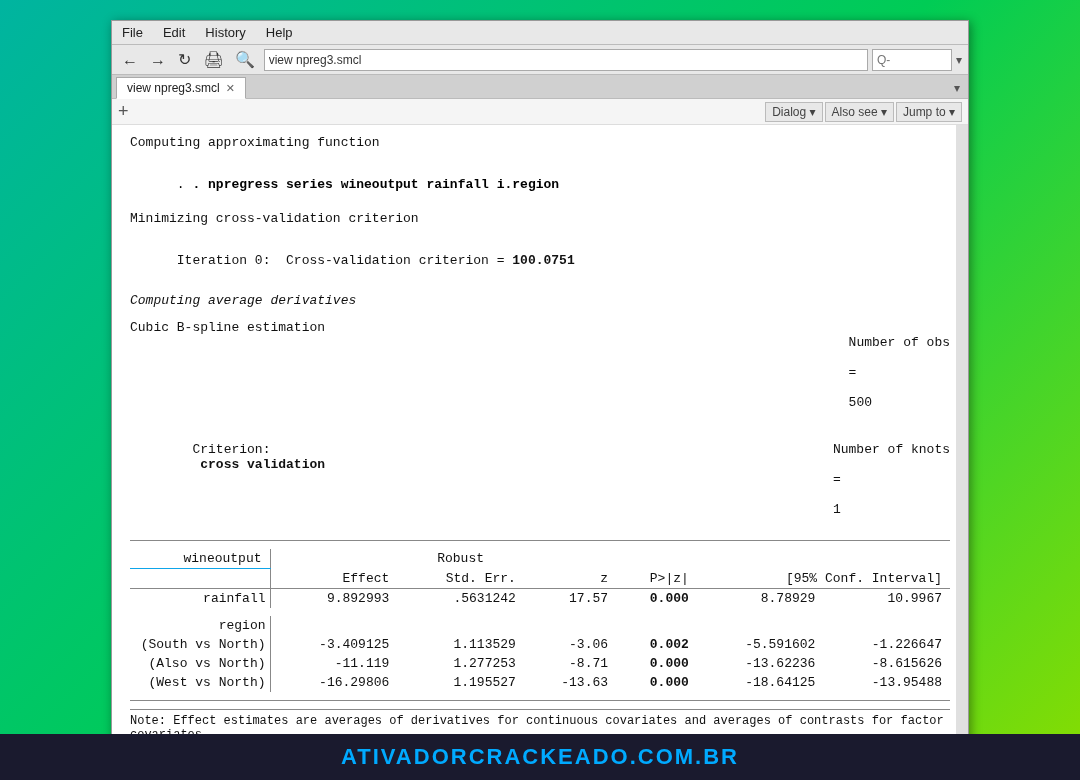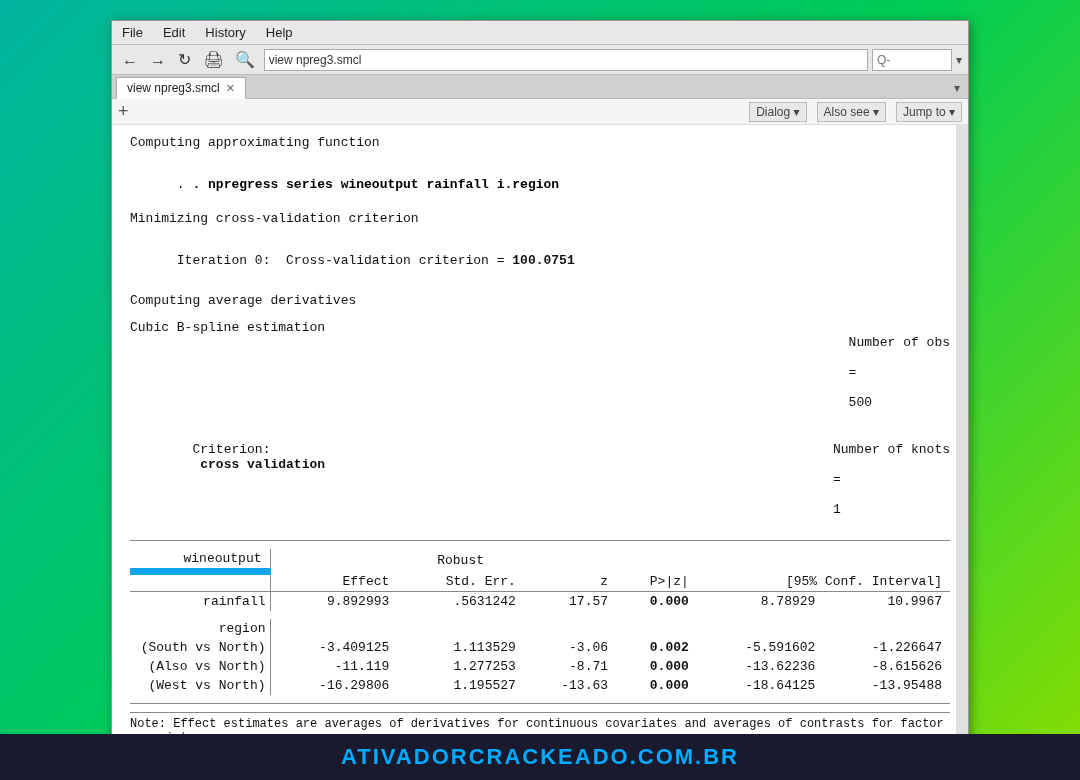--- a/index.html
+++ b/index.html
@@ -148,21 +148,21 @@
     }
     .plus-btn {
       font-size: 18px;
       color: #555;
       cursor: pointer;
       background: none;
       border: none;
     }
     .action-btns {
       display: flex;
-      gap: 10px;
+      gap: 2px;
     }
     .action-btn {
       font-size: 12px;
       color: #444;
       cursor: pointer;
       padding: 2px 6px;
       background: #e8e8e8;
       border: 1px solid #bbb;
     }
 
@@ -210,21 +210,21 @@
     .results-table {
       width: 100%;
       border-collapse: collapse;
       font-family: 'Courier New', Courier, monospace;
       font-size: 13px;
     }
 
     .results-table th {
       text-align: right;
       padding: 2px 8px;
-      border-bottom: 7px solid #0ea5e9;
+      border-bottom: 1px solid #0ea5e9;
       font-weight: normal;
     }
     .results-table td {
       text-align: right;
       padding: 2px 8px;
     }
     .results-table .row-label {
       text-align: right;
       padding-right: 4px;
     }
@@ -305,21 +305,21 @@
 
     <div class="output-line section-gap">Computing approximating function</div>
 
     <div class="output-line command-line">
       <span class="dot">. </span><span class="cmd" style="font-weight:bold;">. npregress series wineoutput rainfall i.region</span>
     </div>
     <div class="output-line section-gap">Minimizing cross-validation criterion</div>
     <div class="output-line">
       <span>Iteration 0:  Cross-validation criterion = </span><span class="bold-val">100.0751</span>
     </div>
-    <div class="output-line section-gap" style="margin-top:10px;">Computing average derivatives</div>
+    <div class="output-line section-gap" style="margin-top:10px;font-style:italic;">Computing average derivatives</div>
 
     <div style="display:flex; justify-content:space-between; white-space:pre; font-family:'Courier New',monospace; font-size:13px; margin-bottom:2px;gap:25px;">
       <span>Cubic B-spline estimation</span>
       <span>
         <span>Number of obs</span>
         <span>   </span>
         <span>=</span>
         <span>       </span>
         <span>500</span>
       </span>

